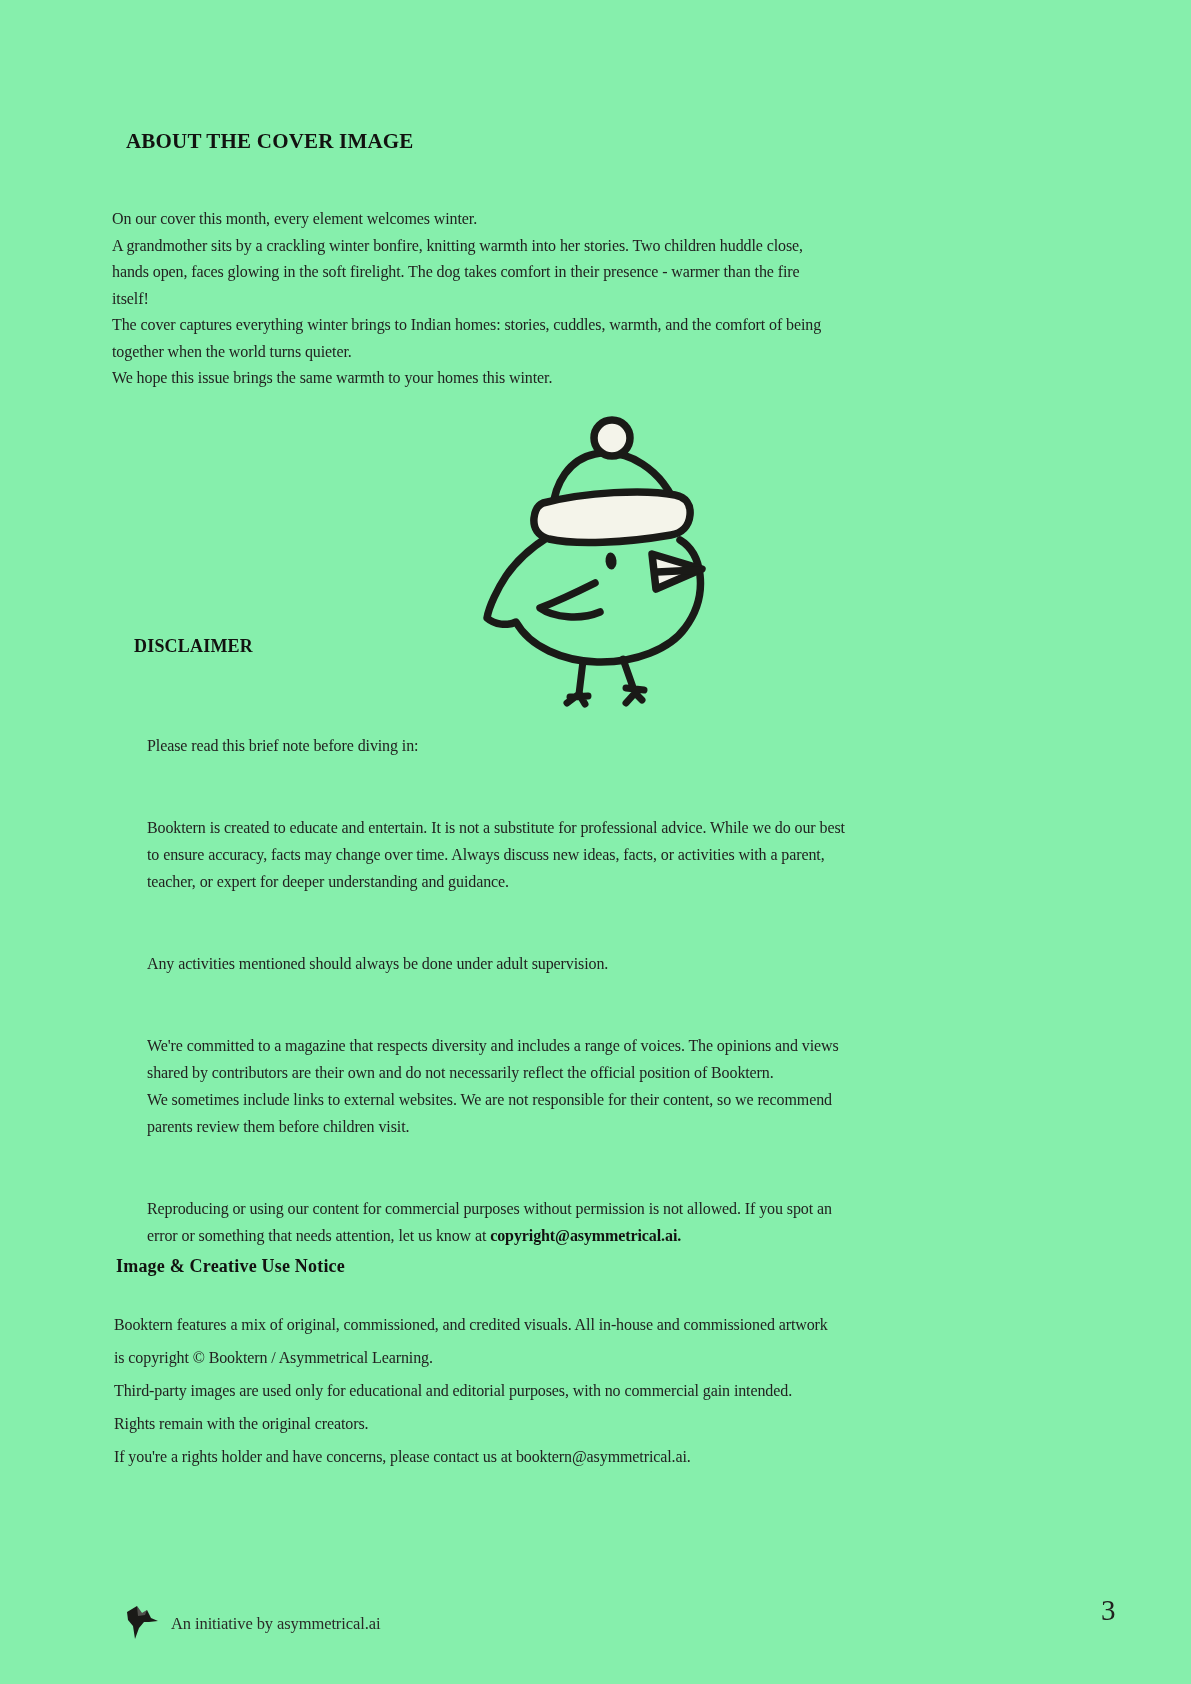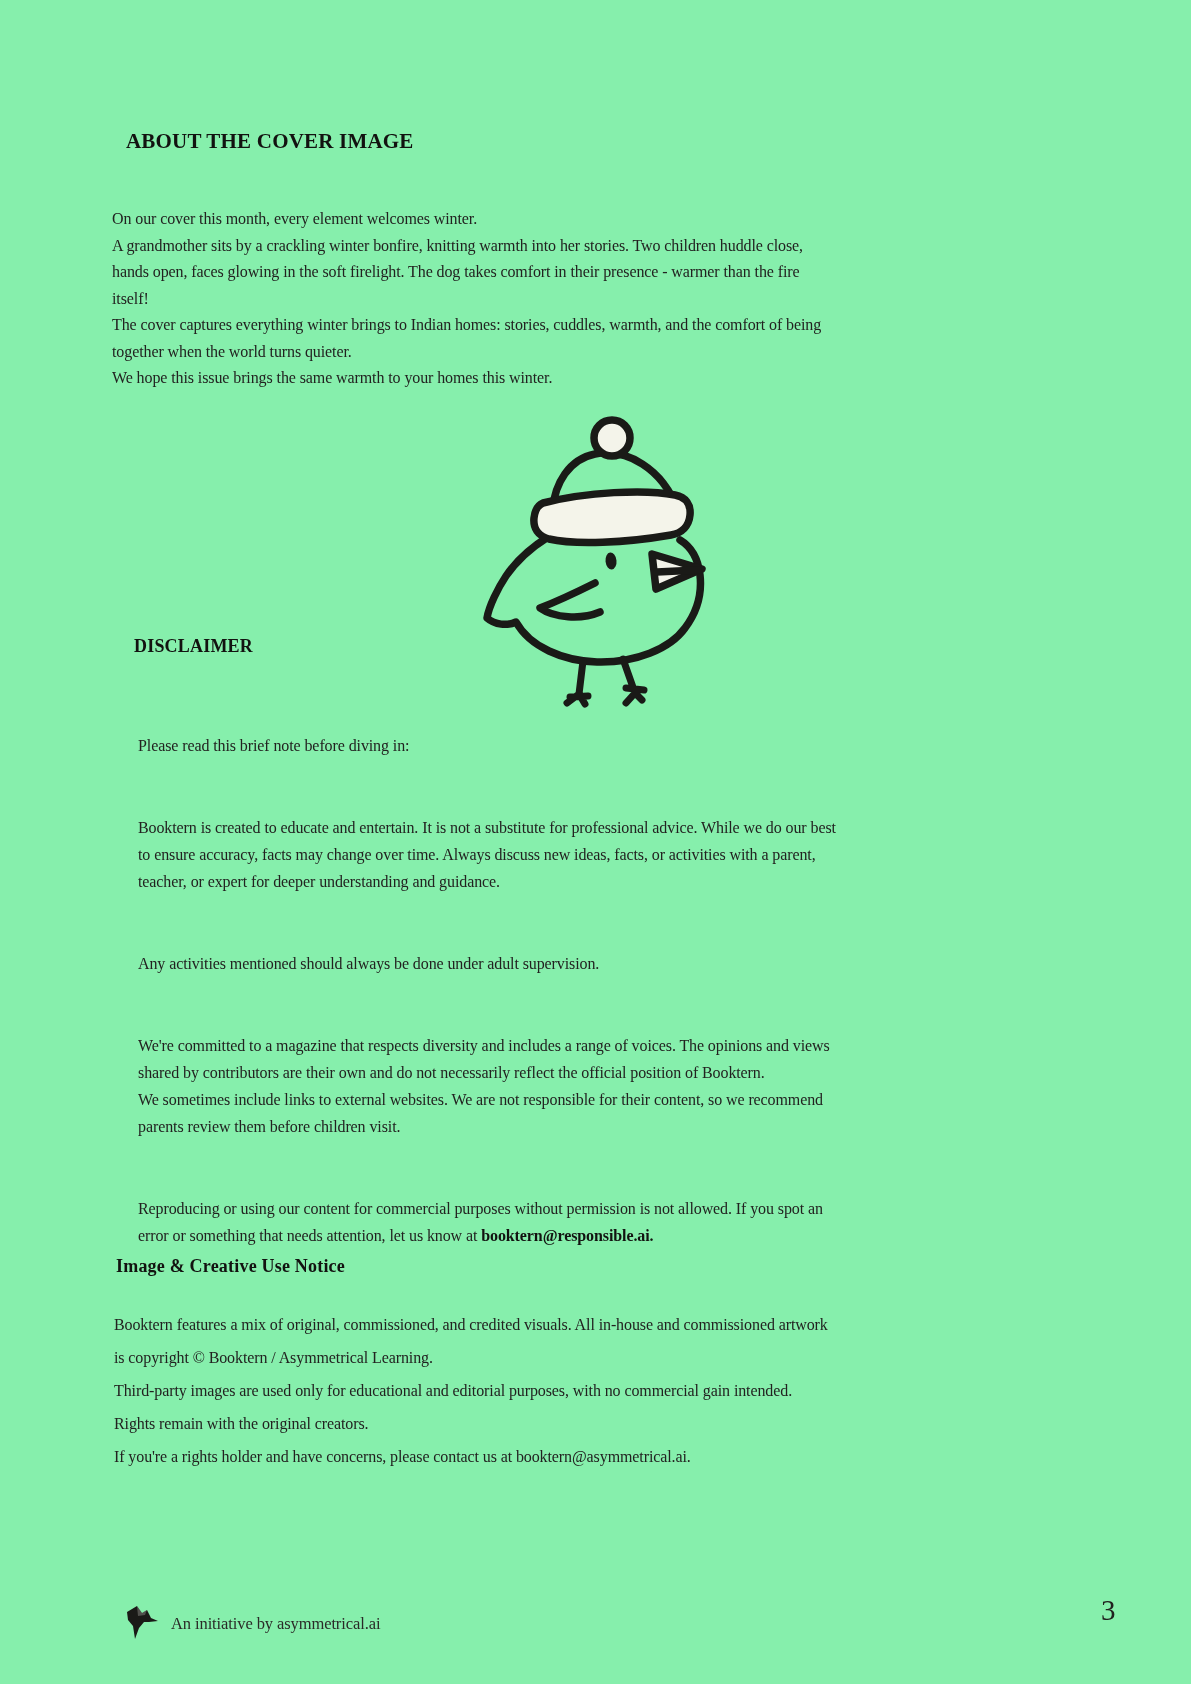--- a/index.html
+++ b/index.html
@@ -25,21 +25,21 @@
   .h2.notice { left:116px; top:1256px; }
   .bodytext {
     font-size:16px; letter-spacing:-0.1px; color:#222220;
     white-space:pre-line;
   }
   .intro {
     position:absolute; left:112px; top:206px; width:1010px;
     line-height:26.5px;
   }
   .disclaimer-body {
-    position:absolute; left:138px; top:705px; width:1000px;
+    position:absolute; left:147px; top:705px; width:1000px;
     line-height:27px;
   }
   .disclaimer-body p { margin:0 0 28px 0; }
   .disclaimer-body b { font-weight:700; color:#121210; }
   .notice-body {
     position:absolute; left:114px; top:1308px; width:1015px;
     line-height:33px;
   }
   .bird {
     position:absolute; left:474px; top:406px; width:240px; height:308px;
@@ -102,21 +102,21 @@
     <p>Please read this brief note before diving in:</p>
     <p>Booktern is created to educate and entertain. It is not a substitute for professional advice. While we do our best
 to ensure accuracy, facts may change over time. Always discuss new ideas, facts, or activities with a parent,
 teacher, or expert for deeper understanding and guidance.</p>
     <p>Any activities mentioned should always be done under adult supervision.</p>
     <p>We're committed to a magazine that respects diversity and includes a range of voices. The opinions and views
 shared by contributors are their own and do not necessarily reflect the official position of Booktern.
 We sometimes include links to external websites. We are not responsible for their content, so we recommend
 parents review them before children visit.</p>
     <p><span>Reproducing or using our content for commercial purposes without permission is not allowed. If you spot an
-error or something that needs attention, let us know at </span><b>booktern@responsible.ai.</b></p>
+error or something that needs attention, let us know at </span><b>copyright@asymmetrical.ai.</b></p>
   </div>
 
   <h2 class="h2 notice">Image &amp; Creative Use Notice</h2>
 
   <div class="bodytext notice-body">Booktern features a mix of original, commissioned, and credited visuals. All in-house and commissioned artwork
 is copyright © Booktern / Asymmetrical Learning.
 Third-party images are used only for educational and editorial purposes, with no commercial gain intended.
 Rights remain with the original creators.
 If you're a rights holder and have concerns, please contact us at booktern@asymmetrical.ai.</div>
 

